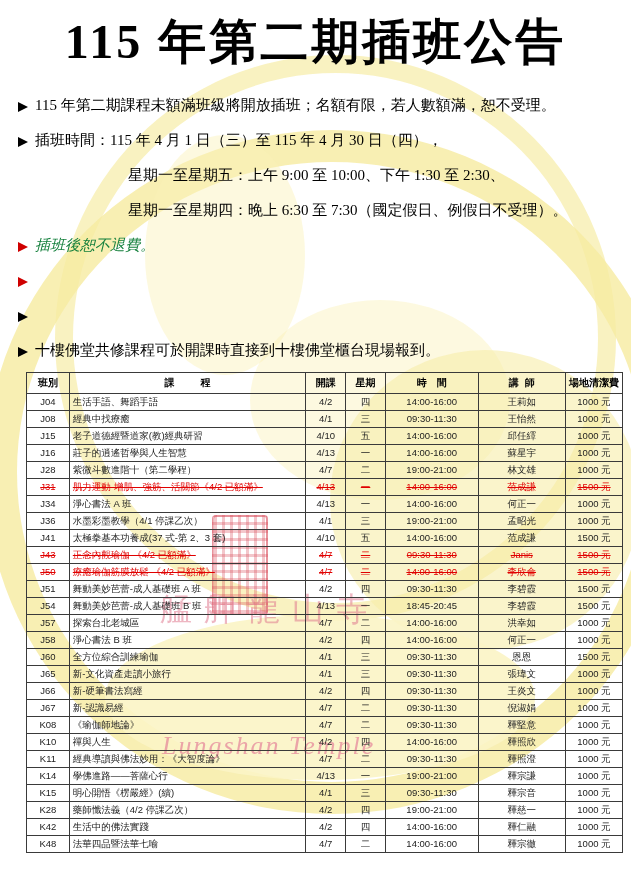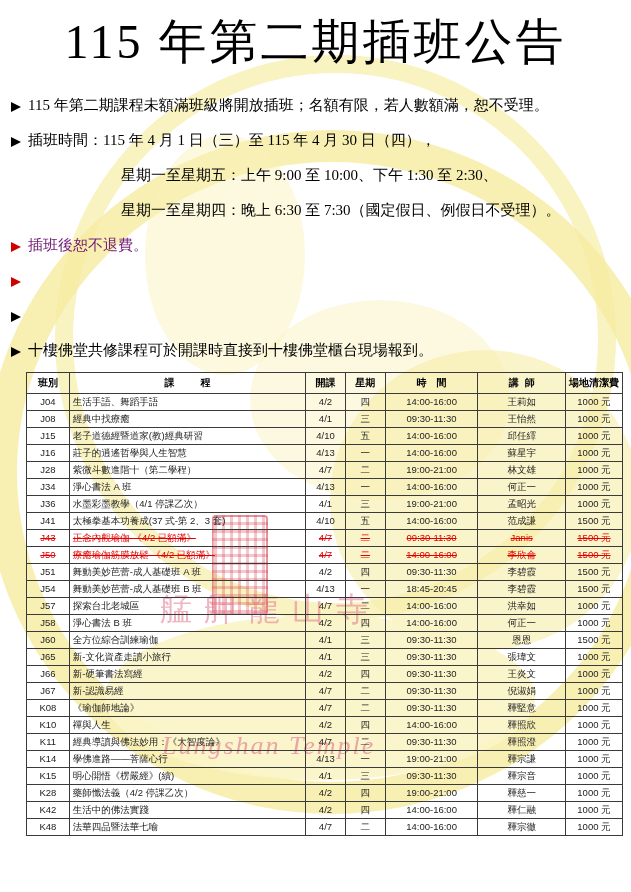--- a/index.html
+++ b/index.html
@@ -32,32 +32,32 @@
   }
   .wm-english {
     position:absolute; left:162px; top:731px; white-space:nowrap;
     font-style:italic; font-size:26px; letter-spacing:2px;
     color:rgba(228,130,152,0.70);
   }
   
   .content { position:relative; z-index:1; }
   h1.title {
     margin:4px 0 8px 0; text-align:center;
-    font-size:48px; font-weight:normal; letter-spacing:3px; color:#000;
+    font-size:48px; font-weight:bold; letter-spacing:3px; color:#000;
     line-height:76px; white-space:nowrap;
   }
-  .notices { padding-left:11px; padding-right:8px; }
+  .notices { padding-left:18px; padding-right:8px; }
   .notice { height:35px; line-height:35px; font-size:15px; color:#000; white-space:nowrap; }
   .notice.cont { padding-left:110px; }
   .arrow {
     display:inline-block; width:0; height:0; margin-right:7px; vertical-align:middle;
     border-left:10px solid #000; border-top:5px solid transparent; border-bottom:5px solid transparent;
   }
   .arrow.red { border-left-color:#cf0000; }
-  .red-text { color:#701a75; }
+  .red-text { color:#15803d;font-style:italic; }
   
   table.courses {
     width:597px; margin:4px auto 0 26px; border-collapse:collapse;
     font-family:"Liberation Sans","DejaVu Sans",sans-serif;
     font-size:9.5px; color:#222; background:transparent;
   }
   .courses th, .courses td {
     border:1px solid #3a3a3a; padding:0 3px; height:16px; line-height:16px;
     text-align:center; font-weight:normal; white-space:nowrap; overflow:hidden;
   }
@@ -193,20 +193,29 @@
           <tr>
             <td>J28</td>
             <td class="course">紫微斗數進階十（第二學程）</td>
             <td>4/7</td>
             <td>二</td>
             <td>19:00-21:00</td>
             <td>林文雄</td>
             <td>1000 元</td>
           </tr>
 
+          <tr class="full">
+            <td>J31</td>
+            <td class="course">肌力運動-增肌、強筋、活關節《4/2 已額滿》</td>
+            <td>4/13</td>
+            <td>一</td>
+            <td>14:00-16:00</td>
+            <td>范成謙</td>
+            <td>1500 元</td>
+          </tr>
 
           <tr>
             <td>J34</td>
             <td class="course">淨心書法 A 班</td>
             <td>4/13</td>
             <td>一</td>
             <td>14:00-16:00</td>
             <td>何正一</td>
             <td>1000 元</td>
           </tr>

